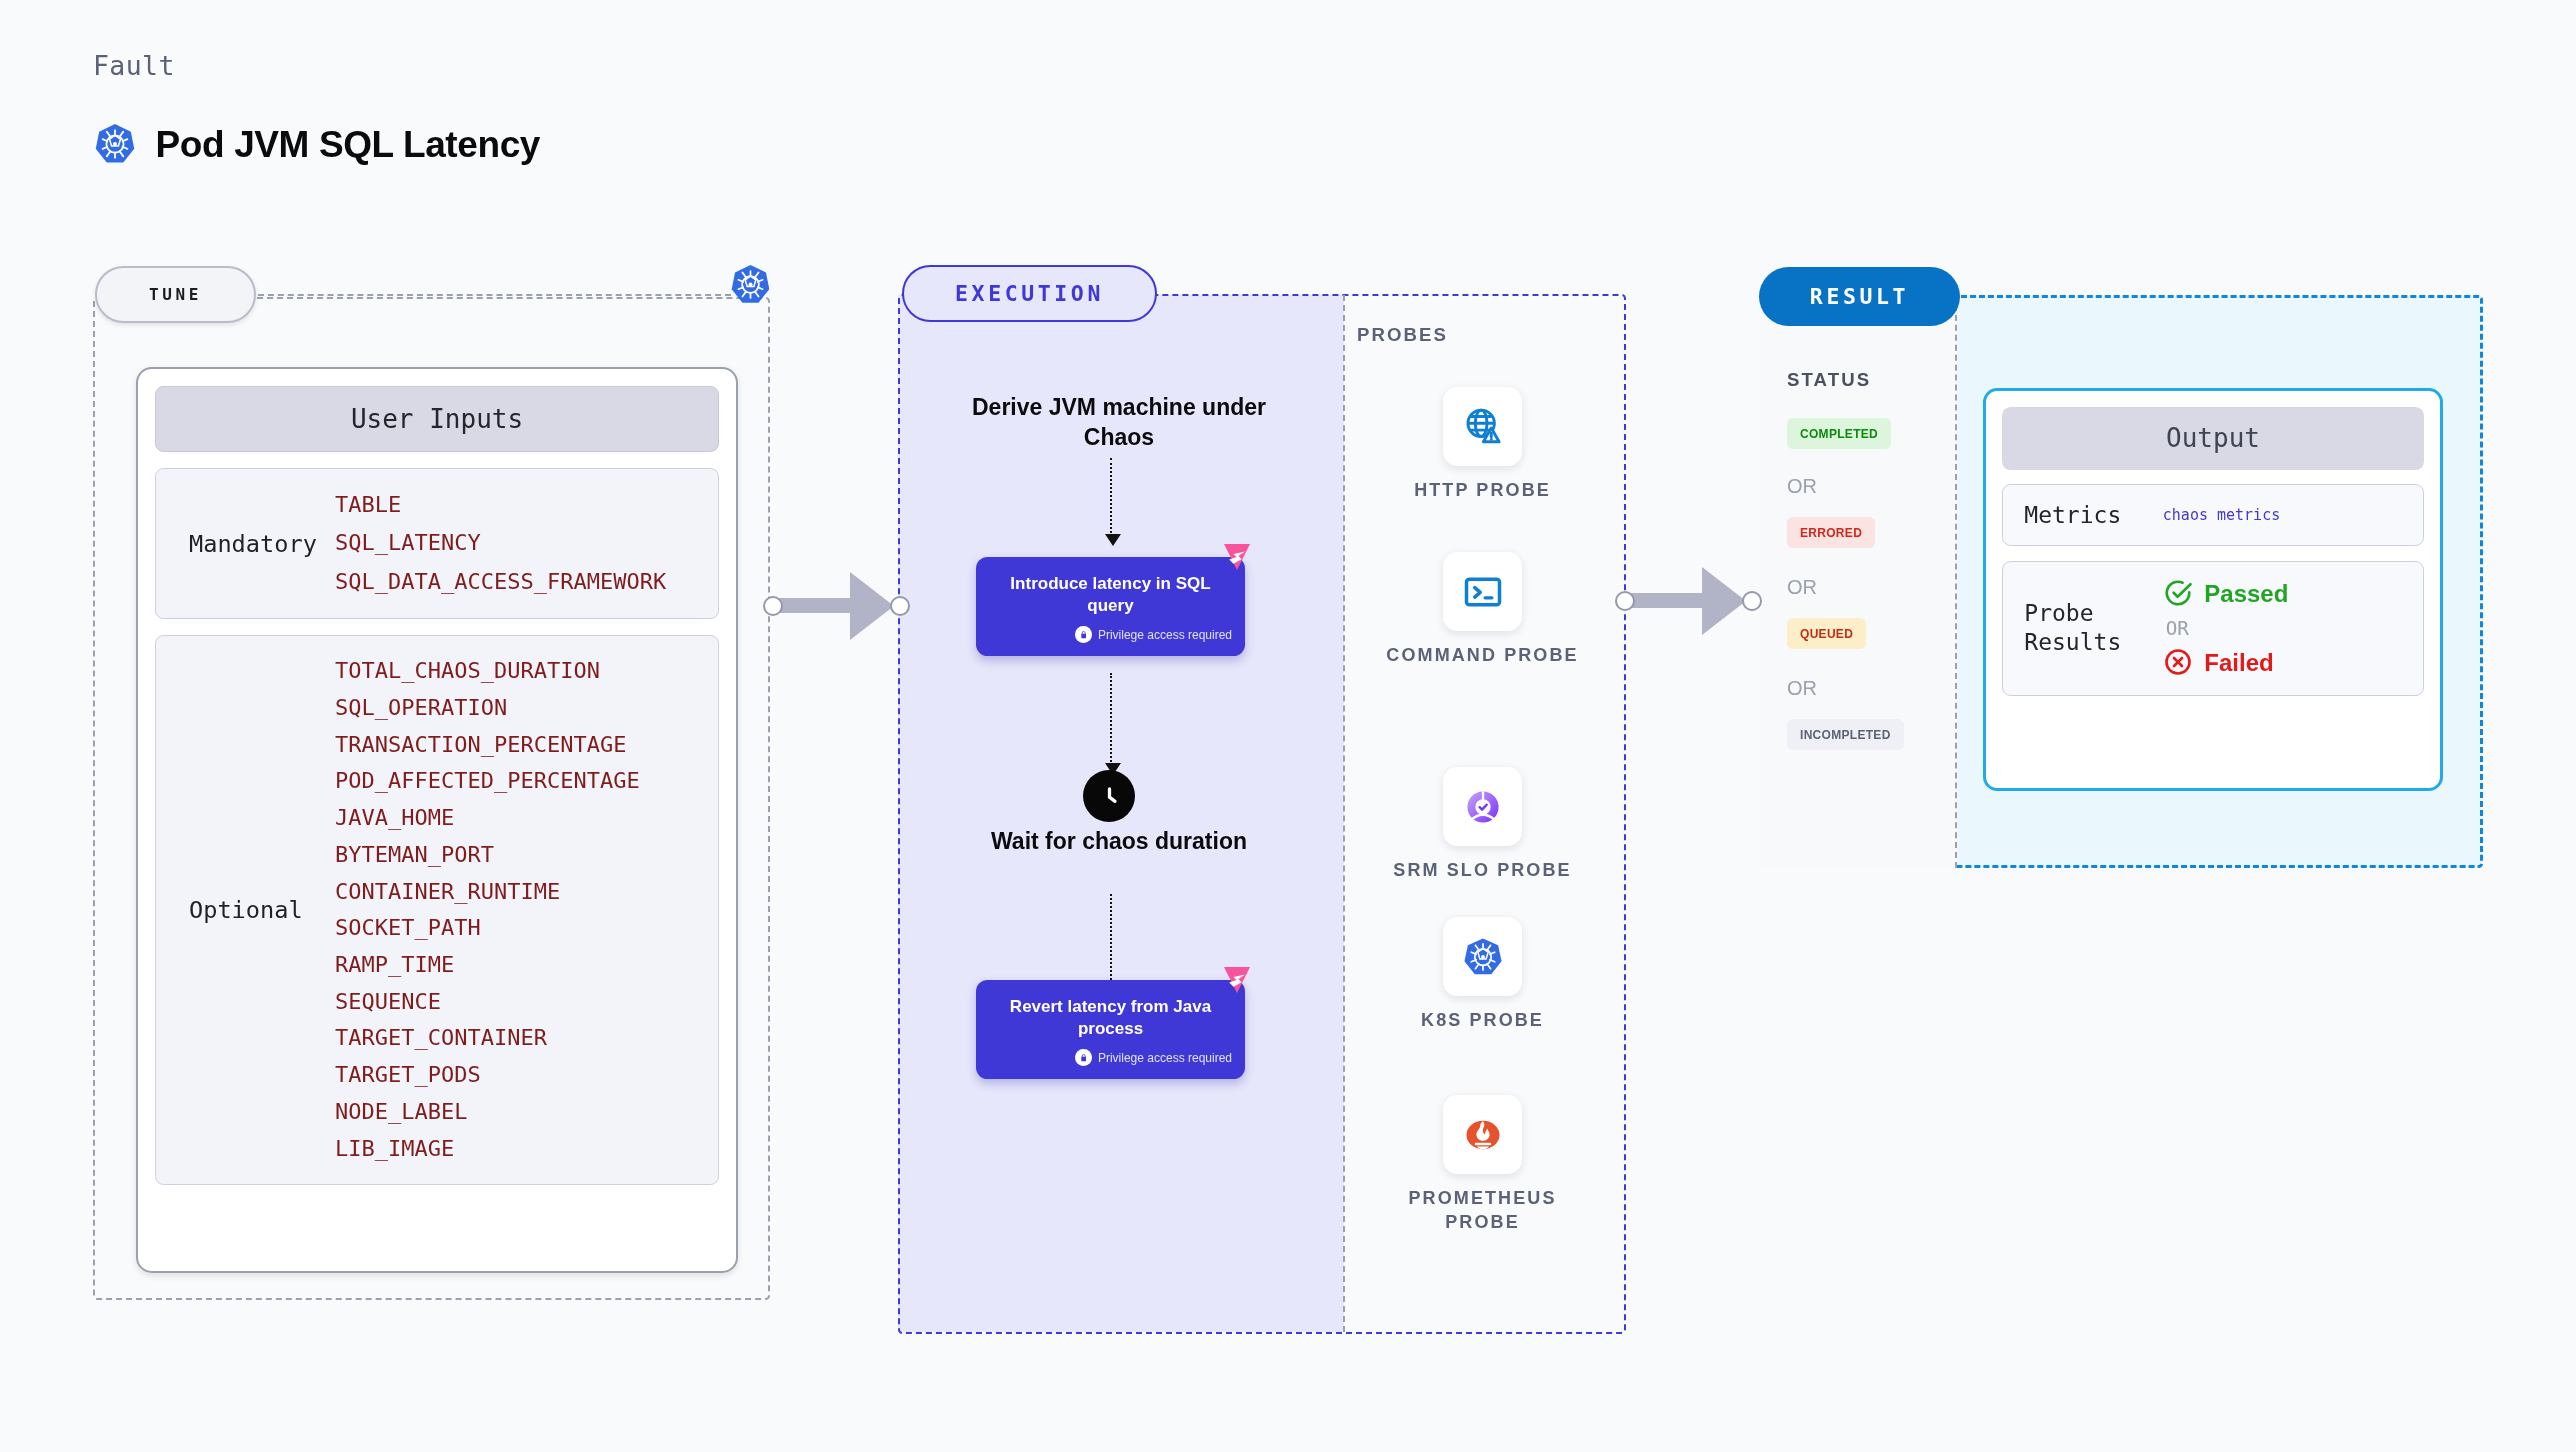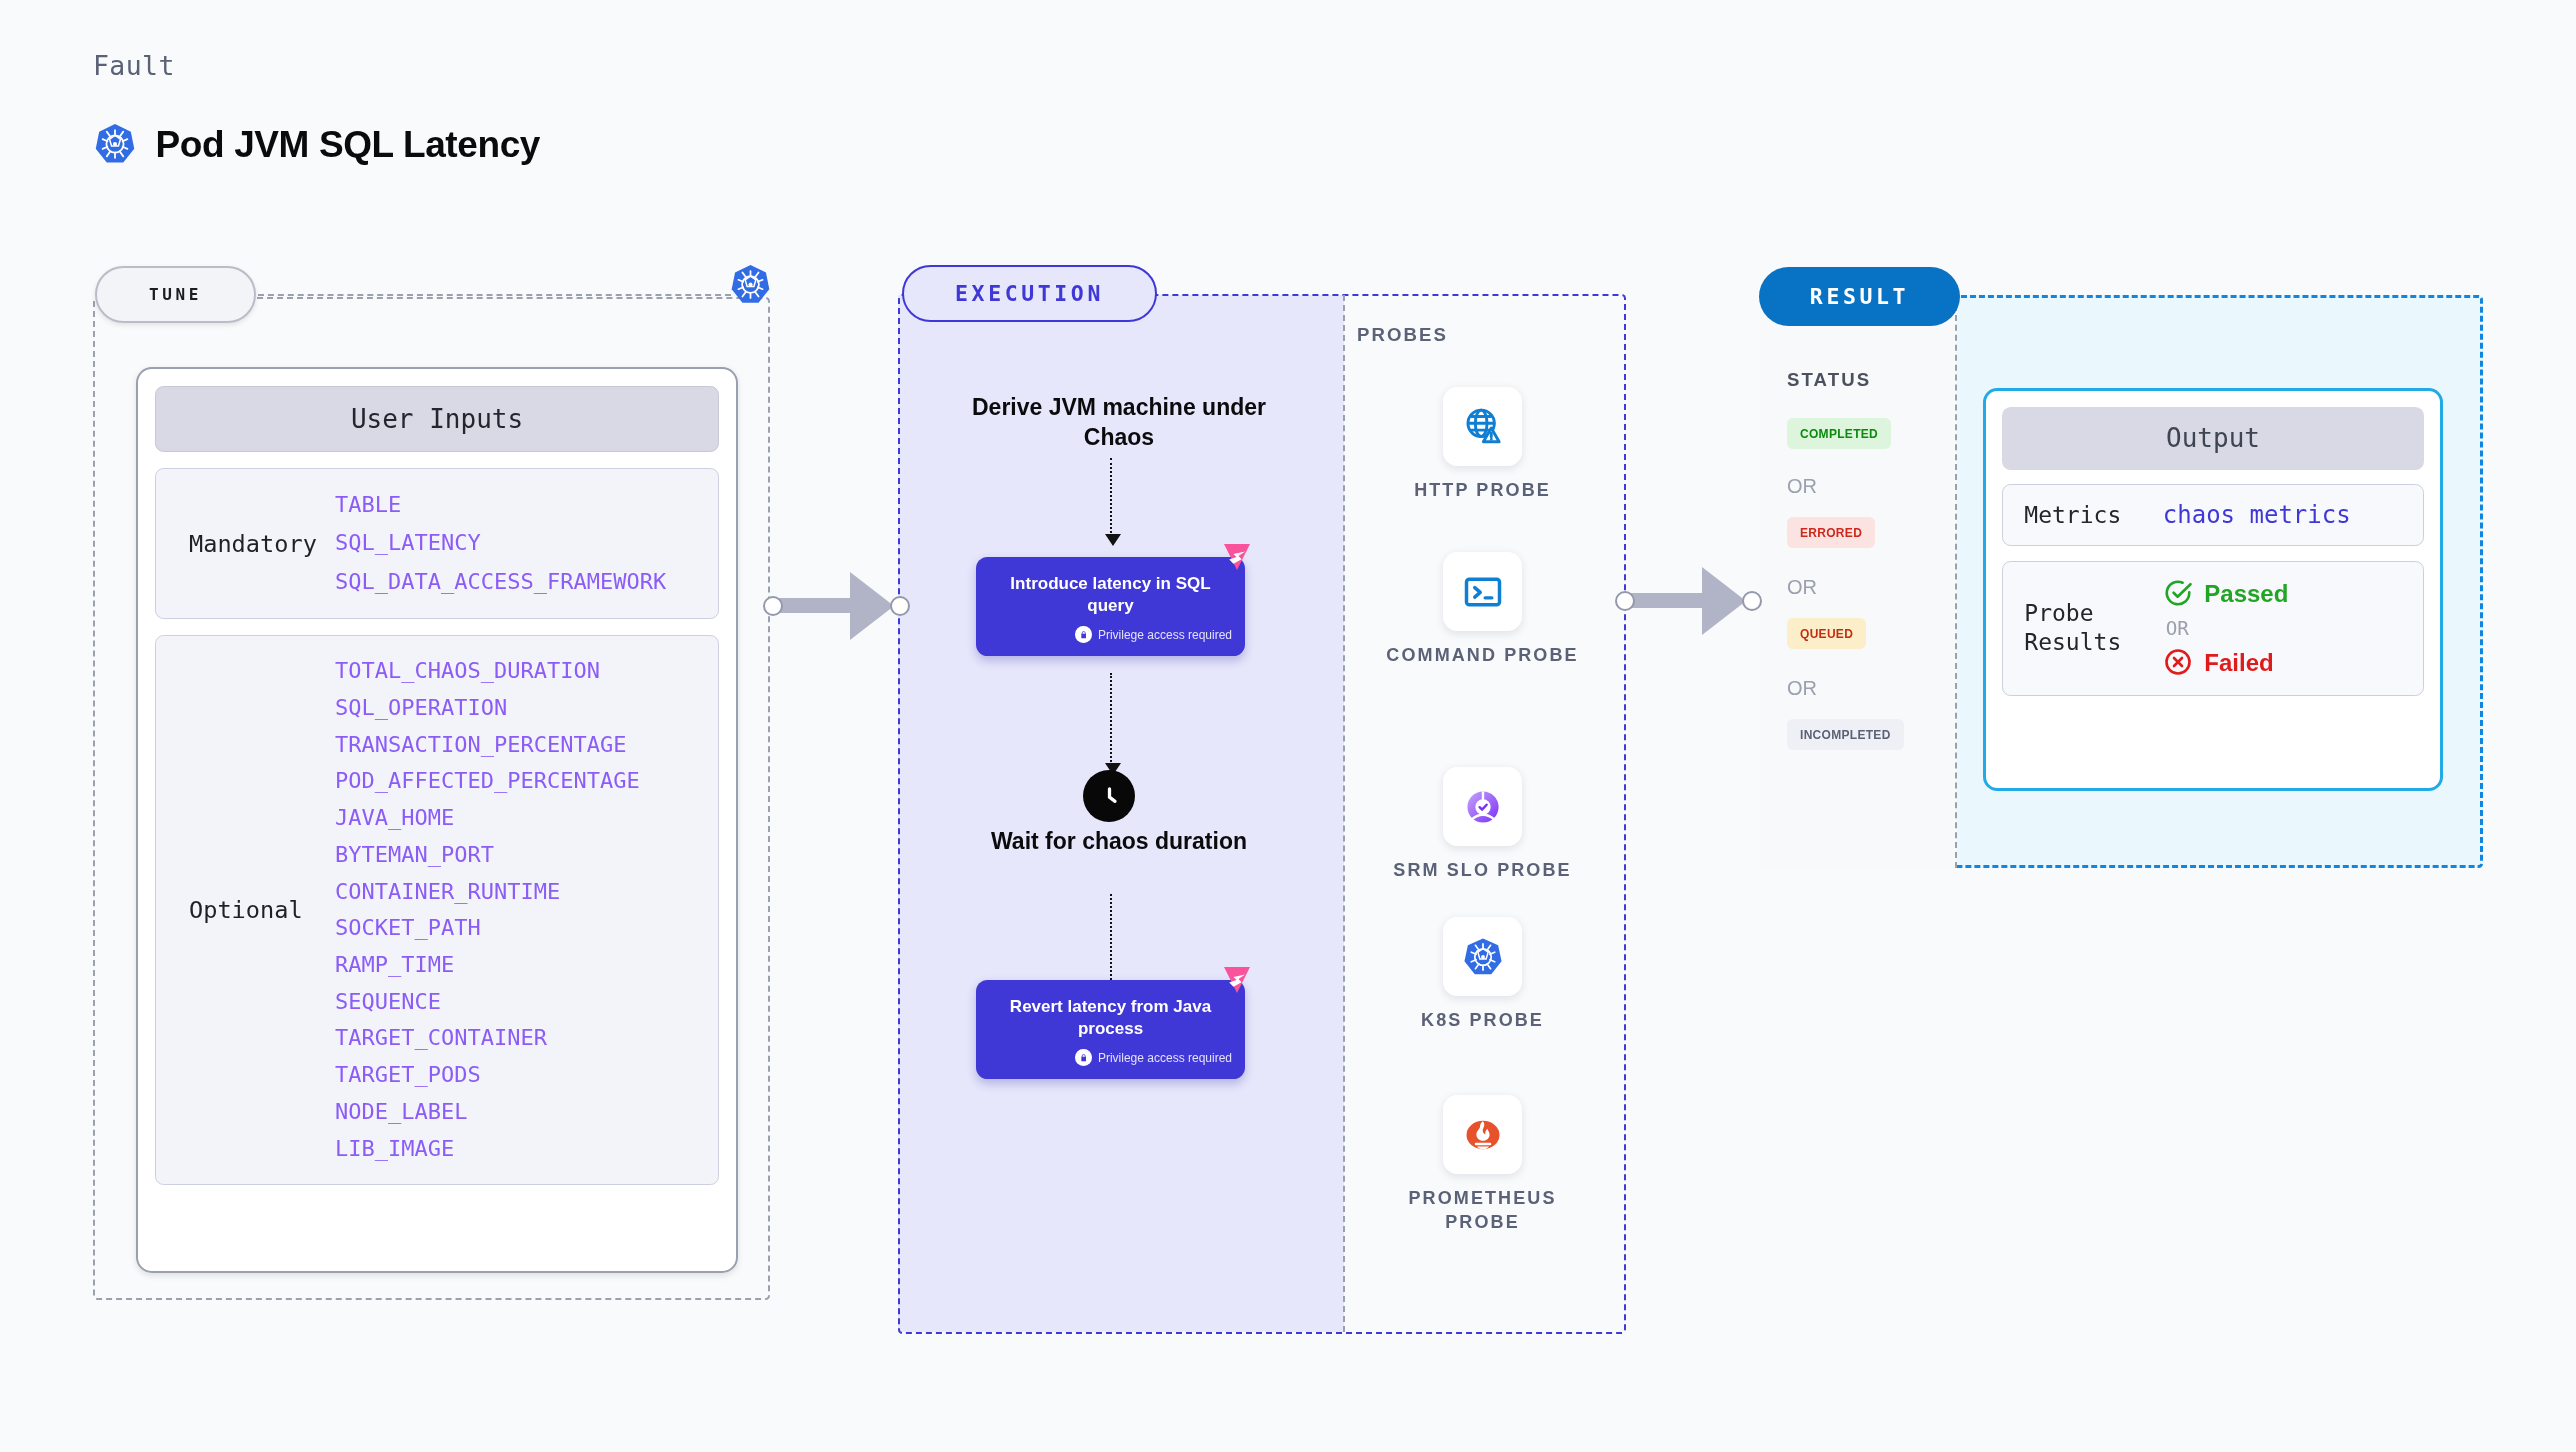--- a/index.html
+++ b/index.html
@@ -65,21 +65,21 @@
     margin-top: 15.8px; background: #f3f4fa; border: 0.7px solid #ccd0de; border-radius: 8.6px;
     display: flex; align-items: center; padding: 17px 13px;
   }
   .param-label {
     width: 166px; flex: 0 0 166px; text-align: left; padding-left: 20px;
     font-family: "DejaVu Sans Mono", monospace; font-size: 23.6px; color: #1f2128;
   }
   .param-list { display: flex; flex-direction: column; }
   .param-list div {
     font-family: "DejaVu Sans Mono", monospace; font-size: 22px;
-    color: #8b5cf6; line-height: 1.67; white-space: nowrap;
+    color: #7f1d1d; line-height: 1.67; white-space: nowrap;
   }
   .grp-mandatory .param-list div { line-height: 1.75; }
 
   
   .conn { position: absolute; height: 69px; display: flex; align-items: center; }
   .conn .dot {
     width: 20px; height: 20px; border-radius: 50%;
     background: #fff; border: 2.9px solid #9499ab; flex: 0 0 20px; z-index: 2;
   }
   .conn .bar { height: 14.3px; background: #b0b4c6; flex: 1 1 auto; margin: 0 -4.3px; }
@@ -213,21 +213,21 @@
   .out-row {
     margin-top: 14.3px; background: #f8f9fc; border: 0.7px solid #ccd0de; border-radius: 8.6px;
     display: flex; align-items: center; padding: 15.8px 10px;
   }
   .out-key {
     width: 150px; flex: 0 0 150px; padding-left: 11.5px;
     font-family: "DejaVu Sans Mono", monospace; font-size: 23px; color: #24262e;
     line-height: 1.25;
   }
   .out-val-metrics {
-    font-family: "DejaVu Sans Mono", monospace; font-size: 24px; color: #4038d6;
+    font-family: "DejaVu Sans Mono", monospace; font-size: 15px; color: #4038d6;
   }
   .out-val-col { display: flex; flex-direction: column; gap: 7.2px; }
   .out-pf { display: flex; align-items: center; gap: 11.5px; }
   .out-pf .txt { font-size: 24px; font-weight: bold; }
   .pf-pass .txt { color: #22a524; }
   .pf-fail .txt { color: #e01b1b; }
   .out-or { font-family: "DejaVu Sans Mono", monospace; font-size: 19.3px; color: #9aa0ad; padding-left: 2.9px; }
 </style>
 </head>
 <body>

